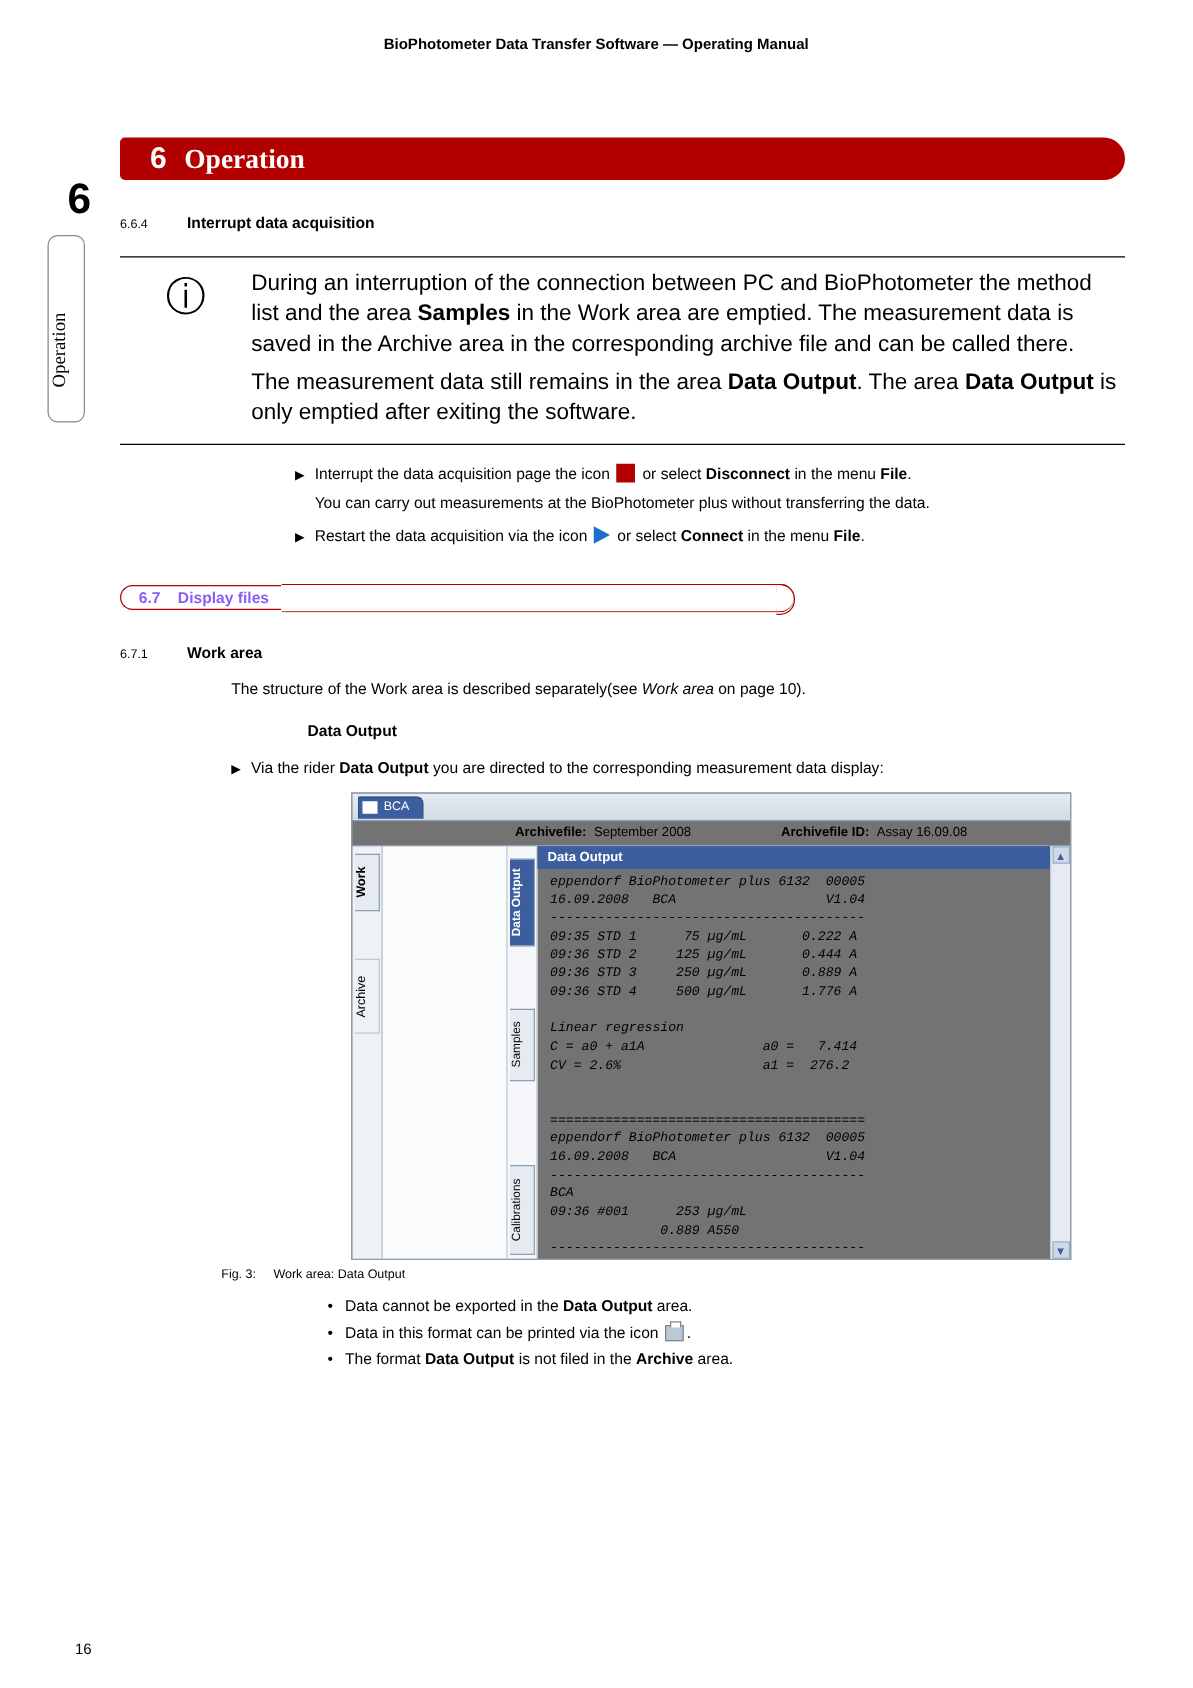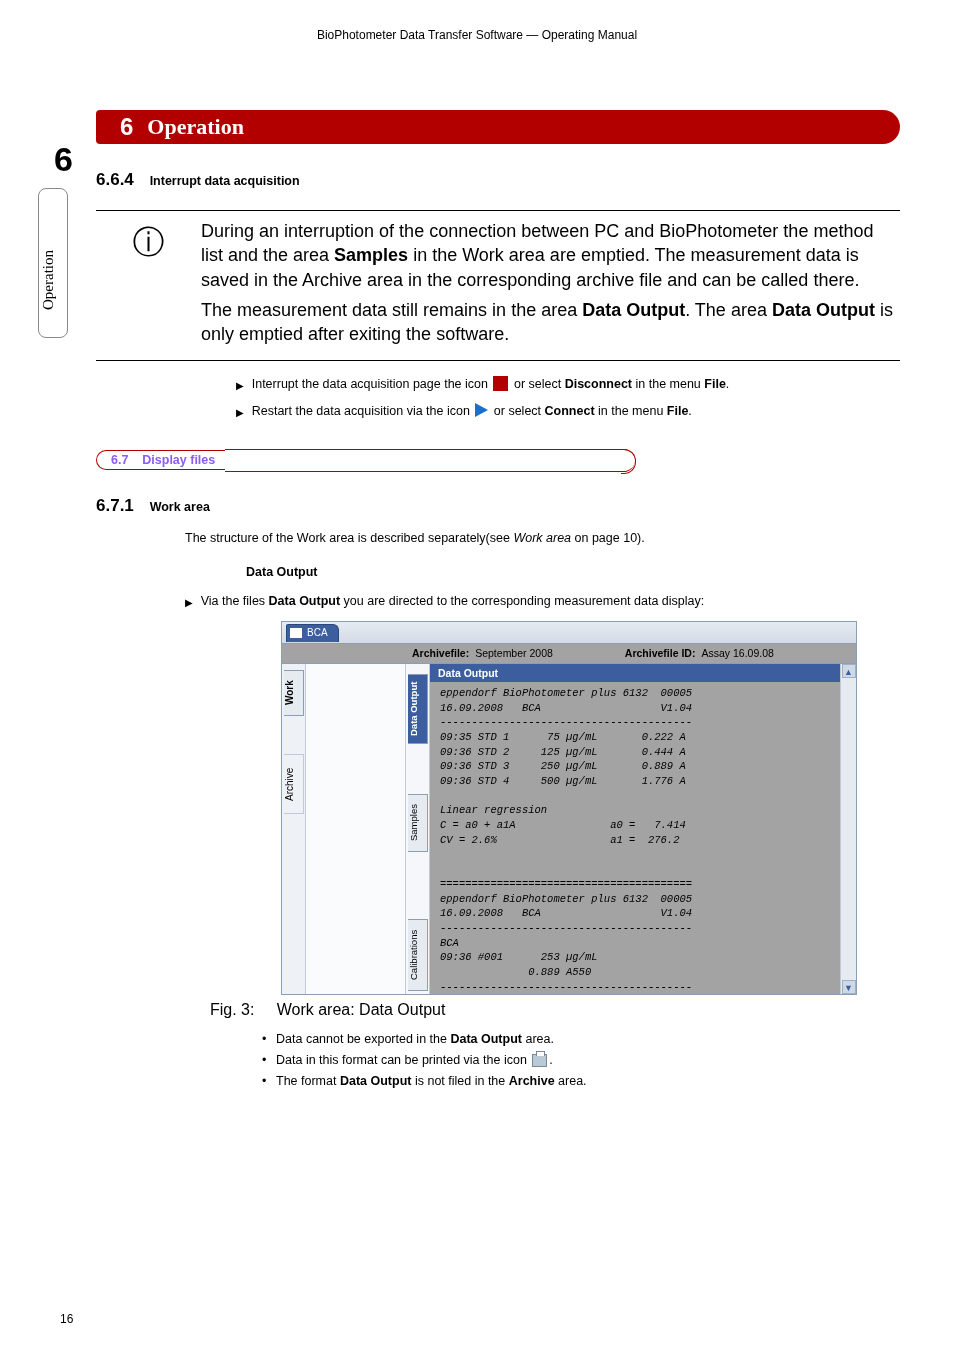--- a/index.html
+++ b/index.html
@@ -11,21 +11,21 @@
     width: 954px;
     height: 1350px;
     position: relative;
   }
   .header-title {
     position: absolute;
     top: 28px;
     left: 0;
     width: 954px;
     text-align: center;
-    font-weight: normal;
+    font-weight: bold;
     font-size: 12px;
   }
   .chapter-num-big {
     position: absolute;
     left: 54px;
     top: 140px;
     font-size: 34px;
     font-weight: bold;
     color: #000;
   }
@@ -69,21 +69,21 @@
     font-size: 22px;
     font-weight: bold;
     font-family: Georgia, 'Times New Roman', serif;
   }
   .content {
     position: absolute;
     left: 96px;
     top: 170px;
     width: 804px;
   }
-  .sec-num { display: inline-block; width: 50px; font-weight: bold; font-size: 17px; }
+  .sec-num { display: inline-block; width: 50px; font-weight: normal; font-size: 10px; }
   .sec-title { display: inline-block; font-weight: bold; font-size: 12.5px; }
   .info-block {
     margin-top: 20px;
     border-top: 0.5px solid #000;
     border-bottom: 0.5px solid #000;
     padding: 8px 0;
     display: flex;
   }
   .info-block .icon-col { width: 105px; text-align: center; font-size: 32px; padding-top: 2px; }
   .info-block .text-col { flex: 1; font-size: 18px; line-height: 1.35; }
@@ -131,21 +131,21 @@
   }
   .sub-heading { margin-top: 24px; }
   .body-text { margin-top: 14px; margin-left: 89px; font-size: 12.5px; line-height:1.4; }
   .body-text .italic { font-style: italic; }
   .body-text-h { margin-top: 18px; margin-left: 150px; font-weight: bold; font-size: 12.5px; }
   .screenshot {
     margin-top: 10px;
     margin-left: 185px;
     width: 576px;
     border: 1px solid #8a9fb5;
-    background: #a3a3a3;
+    background: #737373;
   }
   .ss-tabbar { height: 22px; background: linear-gradient(#e6ebf2,#d3dbe6); border-bottom: 1px solid #8a9fb5; position: relative; }
   .ss-tab { position:absolute; left:4px; top:2px; height:18px; background:#3c5d9e; color:#fff; font-size:10px; padding:2px 10px 0 20px; border:1px solid #2b4679; border-bottom:none; border-radius:2px 6px 0 0;}
   .ss-tab::before{content:"";position:absolute;left:3px;top:3px;width:12px;height:10px;background:#fff;}
   .ss-headrow { height: 20px; display:flex; align-items:center; font-size:10.5px; border-bottom: 1px solid #8a9fb5; padding-left: 130px; gap: 6px; }
   .ss-headrow b { font-weight: bold; }
   .ss-body { display:flex; height: 330px; }
   .ss-left { width: 24px; border-right: 1px solid #c2cad6; position: relative; background:#eef1f6; }
   .vtab { position:absolute; left:2px; width:20px; font-size:10px; text-align:center; writing-mode: vertical-rl; transform: rotate(180deg); padding:6px 0; }
   .vtab.work { top:6px; height:46px; background:#e6ebf2; border:1px solid #8a9fb5; border-right:none; font-weight:bold;}
@@ -153,21 +153,21 @@
   .ss-mid { width: 24px; border-right: 1px solid #c2cad6; position: relative; background:#f5f7fa; }
   .vtab2 { position:absolute; left:2px; width:20px; font-size:9.5px; text-align:center; writing-mode: vertical-rl; transform: rotate(180deg); padding:6px 0; border:1px solid #8a9fb5; border-right:none; background:#e6ebf2;}
   .vtab2.do { top:10px; height:70px; background:#3c5d9e; color:#fff; font-weight:bold;}
   .vtab2.sa { top:130px; height:58px; }
   .vtab2.ca { top:255px; height:72px; }
   .ss-main { flex:1; position:relative; display:flex; flex-direction:column;}
   .ss-main-head { background:#3c5d9e; color:#fff; font-size:10.5px; font-weight:bold; padding:3px 8px; }
   .ss-pre { font-family: "Courier New", monospace; font-size: 10.5px; line-height: 1.4; padding: 4px 10px; white-space: pre; color:#000; flex:1; overflow:hidden;font-style:italic;}
   .ss-scroll { width:16px; background:#e6ebf2; border-left:1px solid #c2cad6; display:flex; flex-direction:column; justify-content:space-between; align-items:center;}
   .ss-scroll .arr { width:14px; height:14px; background:#cfd9e6; font-size:9px; text-align:center; line-height:14px; color:#3c5d9e; border:1px solid #9cb0c9;}
-  .fig-caption { margin-top: 6px; margin-left: 114px; font-size: 16px; }
+  .fig-caption { margin-top: 6px; margin-left: 81px; font-size: 10px; }
   .bullet-list { margin-top: 10px; margin-left: 166px; font-size: 12.5px; line-height:1.7;}
   .bullet-list li { list-style: none; position:relative; padding-left: 14px;}
   .bullet-list li::before { content:"•"; position:absolute; left:0; top:0; }
   .page-num {
     position: absolute;
     left: 60px;
     bottom: 24px;
     font-size: 12px;
   }
   b { font-weight: bold; }
@@ -203,20 +203,21 @@
         <span> The measurement data still remains in the area </span><b>Data Output</b><span>. The area </span><b>Data Output</b><span> is only emptied after exiting the software.</span>
       </p>
     </div>
   </div>
 
   <div class="steps">
     <div class="row">
       <span class="tri">▶</span>
       <div>
         <span>Interrupt the data acquisition page the icon </span><span class="stop-icon"></span><span> or select </span><b>Disconnect</b><span> in the menu </span><b>File</b><span>.</span>
+        <div style="margin-top:4px;">You can carry out measurements at the BioPhotometer plus without transferring the data.</div>
       </div>
     </div>
     <div class="row" style="margin-top:8px;">
       <span class="tri">▶</span>
       <div>
         <span>Restart the data acquisition via the icon </span><span class="play-icon"></span><span> or select </span><b>Connect</b><span> in the menu </span><b>File</b><span>.</span>
       </div>
     </div>
   </div>
 
@@ -235,21 +236,21 @@
 
   <div class="body-text">
     <span>The structure of the Work area is described separately(see </span><span class="italic">Work area</span><span> on page 10).</span>
   </div>
 
   <div class="body-text-h">Data Output</div>
 
   <div class="body-text" style="display:flex;">
     <span class="tri" style="margin-right:8px;margin-top:3px;">▶</span>
     <div>
-      <span>Via the files </span><b>Data Output</b><span> you are directed to the corresponding measurement data display:</span>
+      <span>Via the rider </span><b>Data Output</b><span> you are directed to the corresponding measurement data display:</span>
     </div>
   </div>
 
   <div class="screenshot">
     <div class="ss-tabbar">
       <div class="ss-tab">BCA</div>
     </div>
     <div class="ss-headrow">
       <b>Archivefile:</b>
       <span>September 2008</span>

